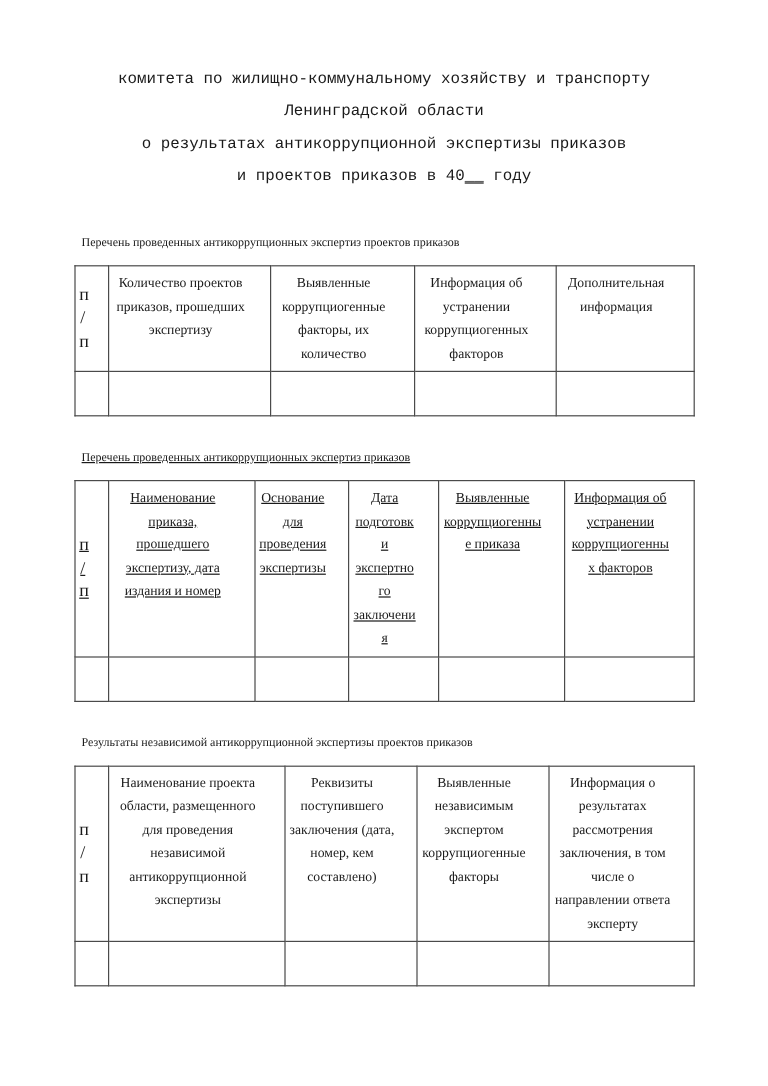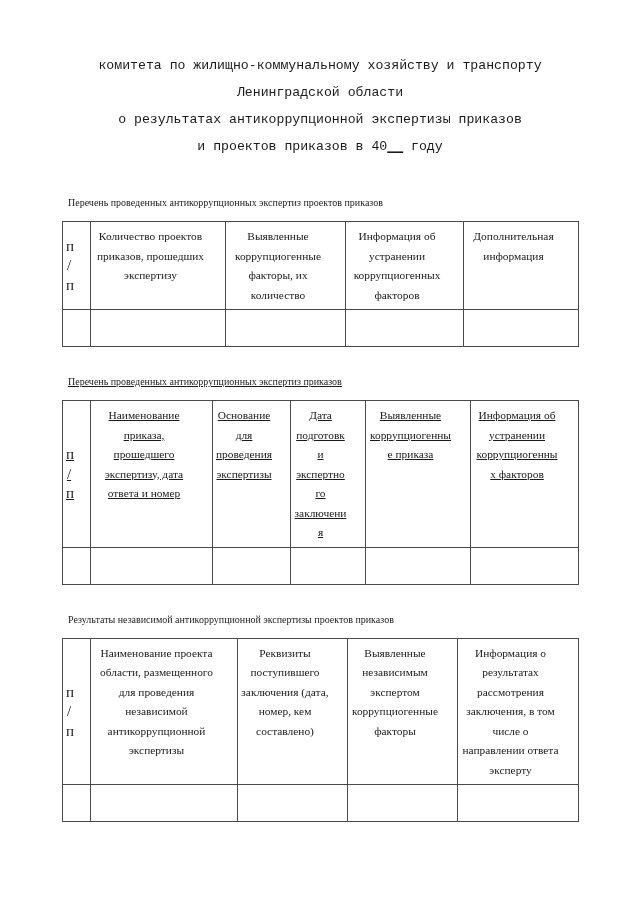--- a/index.html
+++ b/index.html
@@ -136,21 +136,21 @@
         <col style="width:28px">
         <col style="width:122px">
         <col style="width:78px">
         <col style="width:75px">
         <col style="width:105px">
         <col style="width:108px">
       </colgroup>
       <thead>
         <tr>
           <th class="idx-head">п/п</th>
-          <th>Наименование приказа, прошедшего экспертизу, дата ответа и номер</th>
+          <th>Наименование приказа, прошедшего экспертизу, дата издания и номер</th>
           <th>Основание для проведения экспертизы</th>
           <th>Дата подготовки экспертного заключения</th>
           <th>Выявленные коррупциогенные приказа</th>
           <th>Информация об устранении коррупциогенных факторов</th>
         </tr>
       </thead>
       <tbody>
         <tr class="data-row">
           <td></td>
           <td></td>

